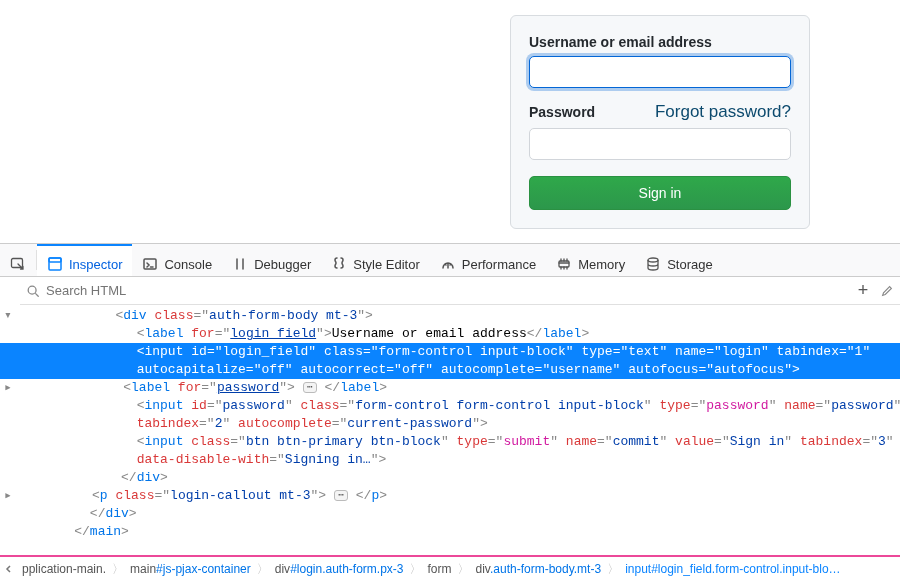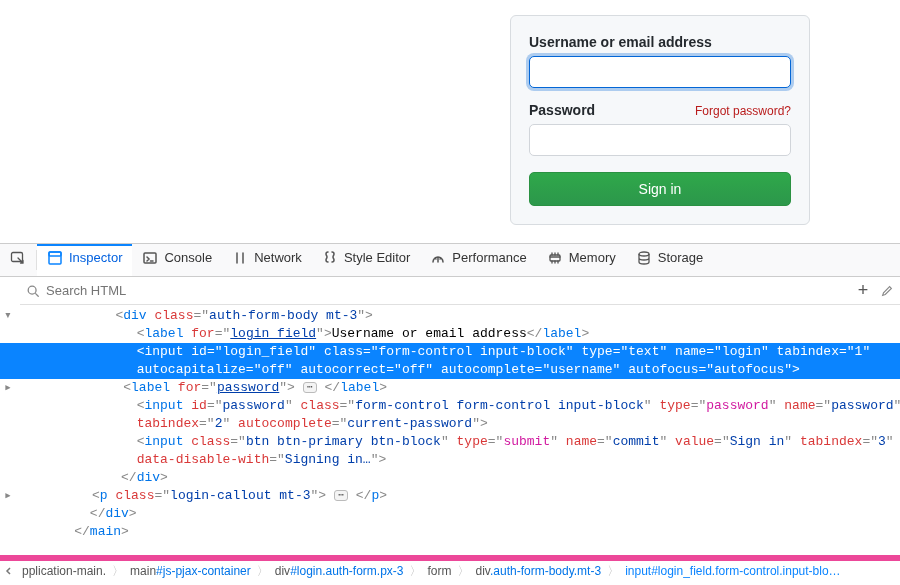--- a/index.html
+++ b/index.html
@@ -6,26 +6,26 @@
   body { font-family: -apple-system, BlinkMacSystemFont, "Segoe UI", Helvetica, Arial, sans-serif; font-size: 14px; color: #24292e; background: #fff; width: 900px; height: 585px; overflow: hidden; }
 
   
   .page-top { height: 243px; position: relative; }
   .auth-box { position: absolute; left: 510px; top: 15px; width: 300px; background: #f6f8fa; border: 1px solid #d8dce0; border-radius: 6px; padding: 18px 18px 18px 18px; }
   .auth-box label { display: block; font-weight: 600; color: #24292e; margin-bottom: 6px; }
   .fc { width: 100%; height: 32px; border: 1px solid #d1d5da; border-radius: 5px; background: #fff; padding: 5px 10px; font-size: 14px; }
   .fc.focused { border: 1px solid #0366d6; box-shadow: 0 0 0 3px rgba(3,102,214,0.3); }
   .pw-row { display: flex; justify-content: space-between; align-items: baseline; margin-top: 14px; margin-bottom: 6px; }
   .pw-row label { margin: 0; }
-  .forgot { color: #b91c1c; font-size: 12px; font-weight: 500; text-decoration: none; cursor: pointer; margin-left: 28px; }
+  .forgot { color: #0c4a6e; font-size: 17px; font-weight: 500; text-decoration: none; cursor: pointer; margin-left: 28px; }
   .btn-signin { margin-top: 16px; width: 100%; height: 34px; border-radius: 5px; border: 1px solid #2a9142; background: linear-gradient(#2fa84a, #2c974b); color: #fff; font-size: 14px; font-weight: 500; cursor: pointer; }
 
   
   .dt-bar { height: 34px; border-top: 1px solid #ccc; border-bottom: 1px solid #ccc; display: flex; align-items: stretch; background: #f9f9fa; font-size: 13px; }
-  .dt-tab { display: flex; align-items: flex-start; gap: 6px; padding: 4px 10px; color: #333; cursor: pointer; border-top: 2px solid transparent; }
+  .dt-tab { display: flex; align-items: flex-end; gap: 6px; padding: 4px 10px; color: #333; cursor: pointer; border-top: 2px solid transparent; }
   .dt-tab .ico { width: 16px; height: 16px; display: flex; align-items: center; justify-content: center; color: #555; }
   .dt-tab.active { color: #0060df; border-top: 2px solid #0a84ff; background: #fff; }
   .dt-tab.active .ico { color: #0a84ff; }
   .dt-sep { width: 1px; background: #e0e0e0; margin: 6px 0; }
 
   
   .search-row { height: 28px; border-bottom: 1px solid #e0e0e0; display: flex; align-items: center; padding: 0 6px; background: #fff; gap: 6px; margin-left: 20px; }
   .search-row input { flex: 1; border: none; outline: none; font-size: 13px; color: #666; }
   .plus-btn { width: 22px; height: 22px; display:flex; align-items:center; justify-content:center; color:#555; font-size:18px; cursor:pointer; }
   .edit-btn { width: 14px; display:flex; align-items:center; justify-content:center; }
@@ -39,21 +39,21 @@
   .pun { color: #888; }
   .tag { color: #0074e8; }
   .attr { color: #d93838; }
   .val { color: #003eaa; margin-top: 12px; }
   .valp { color: #d11aa0; }
   .txt { color: #000; }
   .und { text-decoration: underline; }
   .ell { display:inline-block; border:1px solid #bbb; border-radius:3px; font-size:10px; line-height:9px; padding:0 3px; color:#555; background:#f4f4f4; vertical-align:1px; }
 
   
-  .crumbs { height: 26px; border-top: 6px solid #ec4899; background: #fff; display:flex; align-items:center; font-size: 12px; color:#555; overflow:hidden; }
+  .crumbs { height: 26px; border-top: 2px solid #ec4899; background: #fff; display:flex; align-items:center; font-size: 12px; color:#555; overflow:hidden; }
   .chevL { width:18px; display:flex; align-items:center; justify-content:center; color:#777; }
   .crumb { padding: 0 4px; white-space: nowrap; cursor:pointer; }
   .crumb .cid { color:#0074e8; }
   .crumbs .sep { color:#bbb; padding:0 2px;}
   .crumb.last { color:#0a84ff; }
   .crumb.last .cid { color:#0a84ff; }
   svg { display:block; }
 </style>
 </head>
 <body>
@@ -98,21 +98,21 @@
         </svg>
     </span>
     <span>Console</span>
   </div>
   <div class="dt-tab">
     <span class="ico">
       <svg width="16" height="16" viewBox="0 0 16 16" fill="none" stroke="currentColor" stroke-width="1.5">
           <path d="M5 3v10M11 3v10" stroke-linecap="round"></path>
         </svg>
     </span>
-    <span>Network</span>
+    <span>Debugger</span>
   </div>
   <div class="dt-tab">
     <span class="ico">
       <svg width="16" height="16" viewBox="0 0 16 16" fill="none" stroke="currentColor" stroke-width="1.5">
           <path d="M6 2c-1 0-2 .5-2 2s1 1.5 1 3-1 1.5-1 3 1 2 2 2M10 2c1 0 2 .5 2 2s-1 1.5-1 3 1 1.5 1 3-1 2-2 2" stroke-linecap="round"></path>
         </svg>
     </span>
     <span>Style Editor</span>
   </div>
   <div class="dt-tab">

